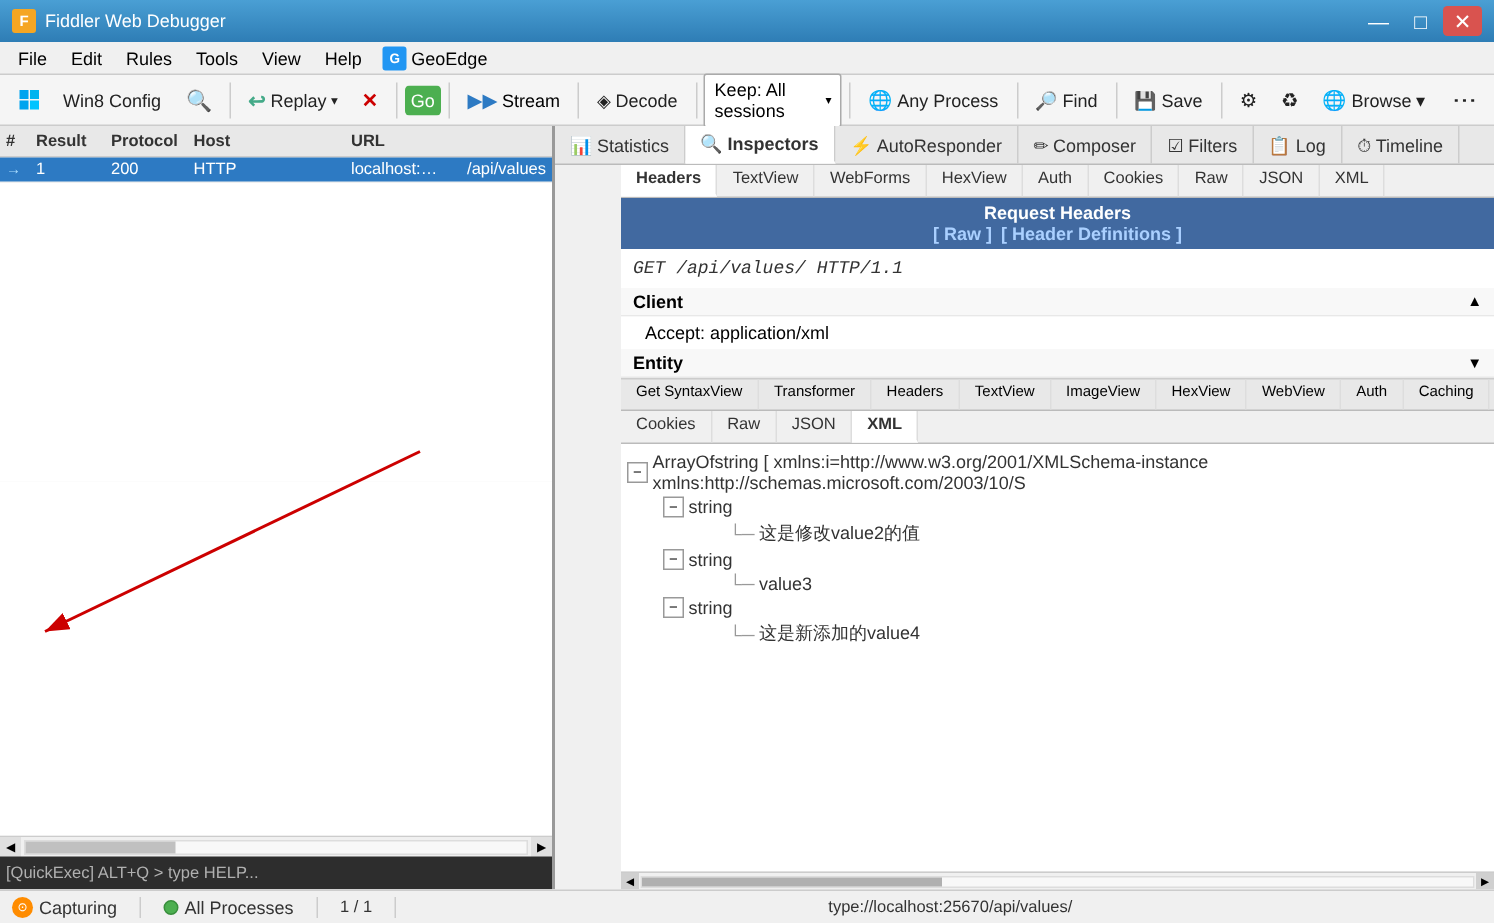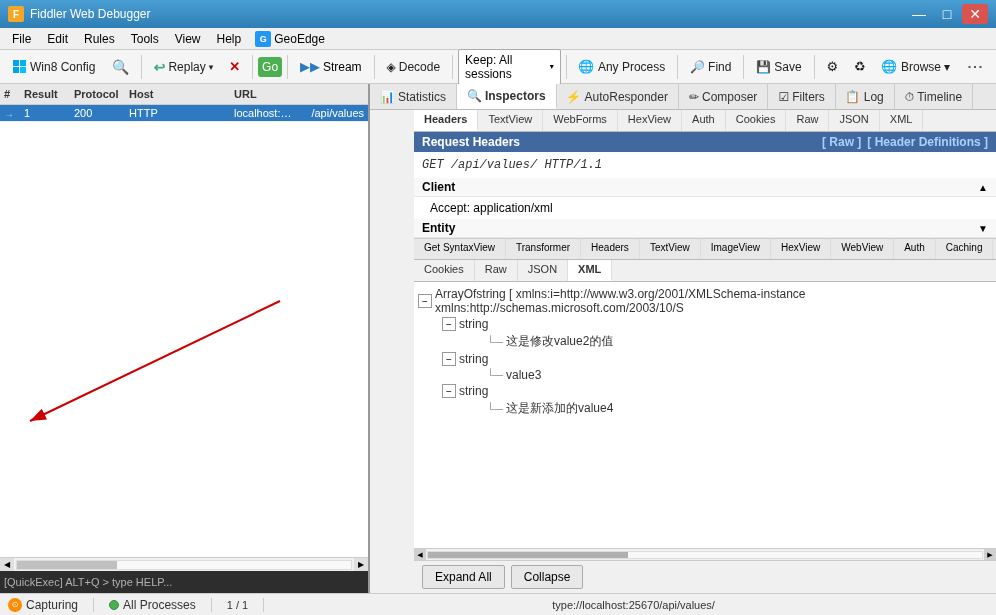--- a/index.html
+++ b/index.html
@@ -34,21 +34,21 @@
     .tool-btn {
       display: flex; align-items: center; gap: 3px; padding: 3px 6px;
       cursor: pointer; border: 1px solid transparent; border-radius: 2px;
       font-size: 12px; color: #222; white-space: nowrap;
     }
     .tool-btn.stream { color: #000; }
     .separator { width: 1px; height: 24px; background: #ccc; margin: 0 3px; }
     .toolbar-right { margin-left: auto; display: flex; align-items: center; }
 
     
-    .win8-btn { display: flex; align-items: center; gap: 3px; padding: 3px 8px; cursor: pointer; font-size: 12px; }
+    .win8-btn { display: flex; align-items: center; gap: 15px; padding: 3px 8px; cursor: pointer; font-size: 12px; }
     .win8-icon { display: flex; gap: 1px; flex-wrap: wrap; width: 14px; height: 14px; }
     .win8-icon div { width: 6px; height: 6px; background: #00a4ef; }
 
     
     .dropdown-btn { display: flex; align-items: center; gap: 2px; padding: 3px 6px; cursor: pointer; border: 1px solid #aaa; background: white; border-radius: 2px; }
     .dropdown-arrow { font-size: 8px; }
 
     
     .main-content { display: flex; flex: 1; overflow: hidden; }
 
@@ -92,21 +92,21 @@
     .inspector-panel { flex: 1; display: flex; flex-direction: column; overflow: hidden; margin-left: 44px; }
 
     
     .sub-tabs { display: flex; background: #f0f0f0; border-bottom: 1px solid #bbb; height: 22px; flex-shrink: 0; }
     .sub-tab { padding: 3px 10px; cursor: pointer; font-size: 11px; color: #333; border-right: 1px solid #ddd; }
     .sub-tab.active { background: white; font-weight: bold; border-bottom: 2px solid white; }
 
     
     .section-header {
       background: #4169a0; color: white; padding: 3px 8px; font-size: 12px; font-weight: bold;
-      display: flex; align-items: center; justify-content: space-between; flex-shrink: 0;
+      display: flex; align-items: center; justify-content: space-between; flex-shrink: 0; flex-direction: column;
     }
     .section-header-links { display: flex; gap: 6px; font-size: 11px; }
     .section-header-link { color: #aad0ff; cursor: pointer; }
 
     
     .request-content { padding: 4px 8px; background: white; flex-shrink: 0; }
     .request-line { font-family: 'Courier New', monospace; font-size: 12px; color: #333; padding: 2px 0; font-style: italic; }
 
     
     .collapse-header { display: flex; align-items: center; justify-content: space-between; padding: 2px 8px; background: #f8f8f8; border-bottom: 1px solid #e8e8e8; cursor: pointer; }
@@ -456,24 +456,20 @@
       </div>
 
       <div class="xml-scrollbar">
         <div class="xml-scrollbar-btn">◀</div>
         <div class="xml-scrollbar-track">
           <div class="xml-scrollbar-thumb"></div>
         </div>
         <div class="xml-scrollbar-btn">▶</div>
       </div>
 
-      <div class="bottom-bar">
-        <button class="bottom-btn">Expand All</button>
-        <button class="bottom-btn">Collapse</button>
-      </div>
     </div>
   </div>
 
 </div>
 
 <div class="status-bar">
   <div class="status-item">
     <div class="status-icon" style="background:#ff8c00;">⊙</div>
     <span>Capturing</span>
   </div>

